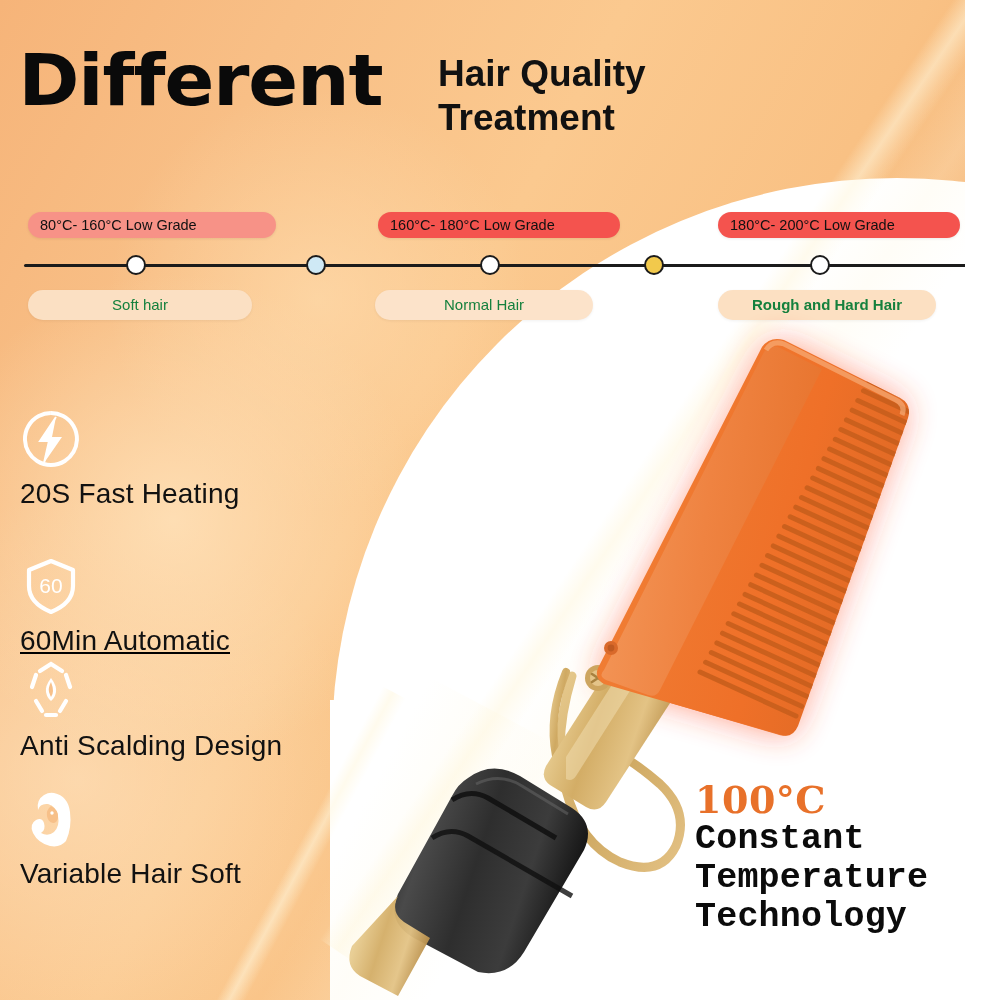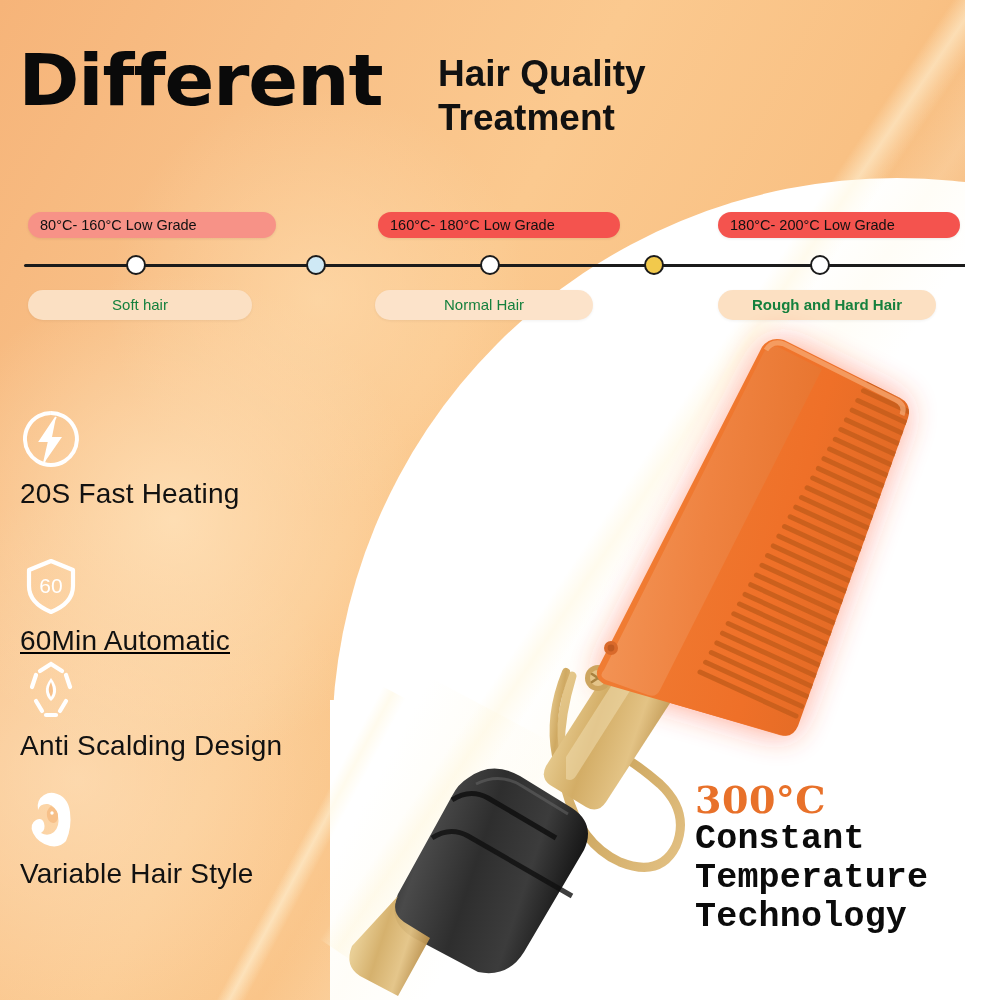--- a/index.html
+++ b/index.html
@@ -287,24 +287,24 @@
             <path d="M31 22 Q28 28 29 32 Q30 35 31 37 Q33 34 33 31 Q33 27 31 22 Z" fill="#f7c089"></path>
           </svg></span>
         <span class="lbl">Anti Scalding Design</span>
       </div>
       <div class="feature" style="top: 788px;">
         <span class="ic"><svg width="62" height="62" viewBox="0 0 62 62">
             <path d="M34 5 Q48 8 50 24 Q52 40 46 53 Q40 60 30 58 Q18 55 13 45 Q9 36 16 32 Q22 29 24 35 Q26 42 21 45 Q28 49 34 44 Q40 38 38 28 Q36 18 28 16 Q20 15 18 22 Q16 12 24 7 Q29 4 34 5 Z" fill="#fff"></path>
             <path d="M31 18 Q26 22 27 28 Q28 34 33 35 Q37 35 38 30 Q39 22 31 18 Z" fill="#f7c089"></path>
             <circle cx="32" cy="25" r="1.7" fill="#fff"></circle>
           </svg></span>
-        <span class="lbl">Variable Hair Style</span>
+        <span class="lbl">Variable Hair Soft</span>
       </div>
     </div>
 
   <div class="tech">
-    <span class="deg">300°C</span>
+    <span class="deg">100°C</span>
     <span class="l">Constant</span>
     <span class="l">Temperature</span>
     <span class="l">Technology</span>
   </div>
 
 </div>
 
 </body></html>

